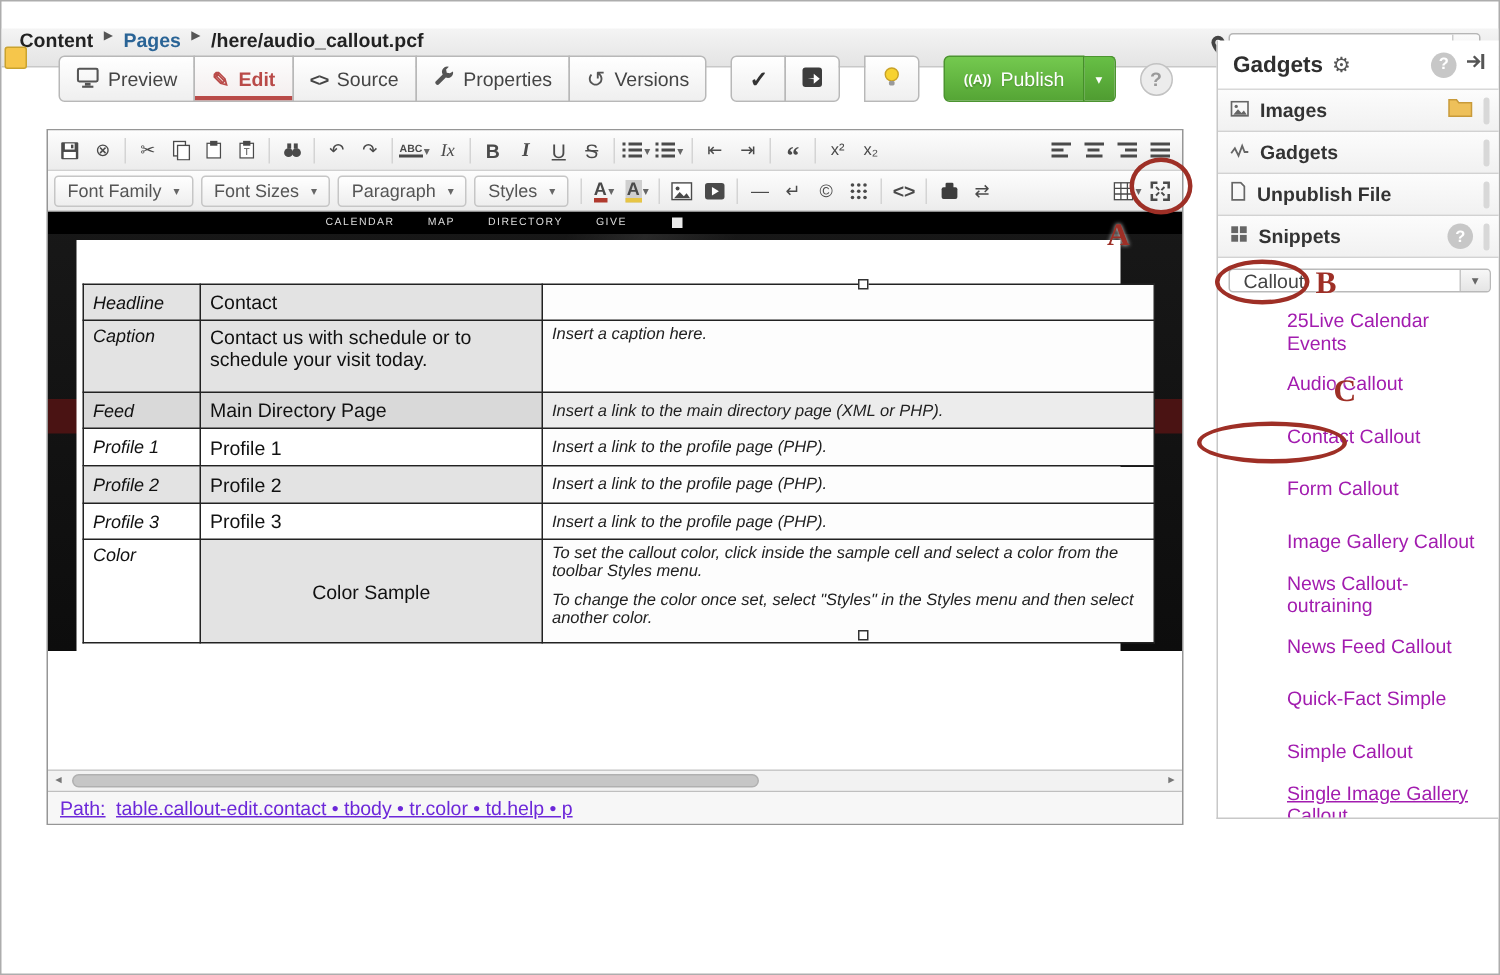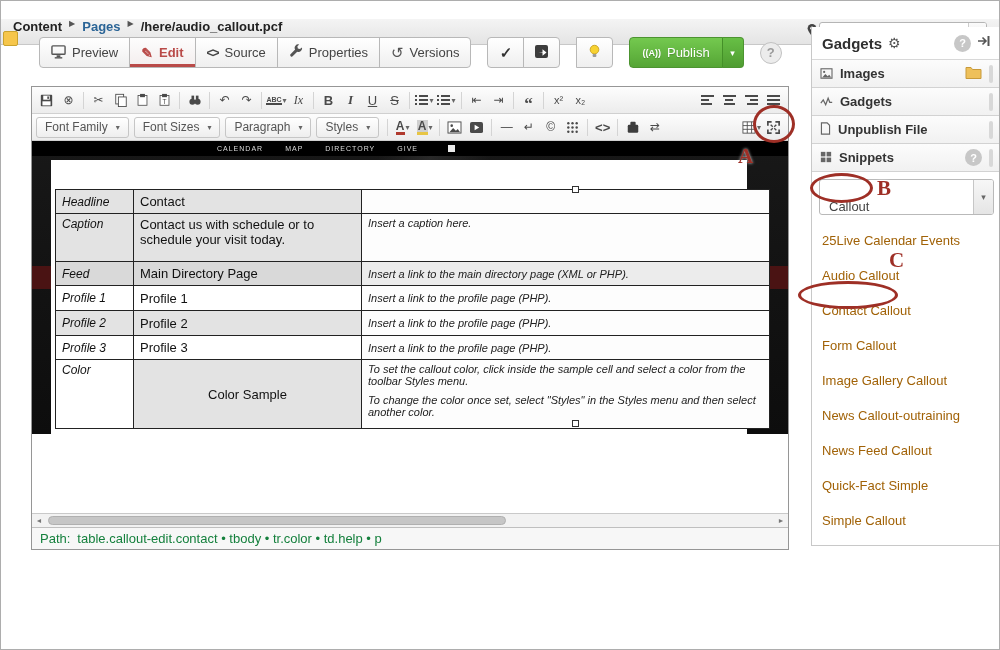--- a/index.html
+++ b/index.html
@@ -78,39 +78,39 @@
   .g2{background:#d9d9d9;}
   .hg{background:#ececec !important;}
   tr.rcap td{vertical-align:top;}
   tr.rcolor td.lab,tr.rcolor td.hlp{vertical-align:top;}
   td.center{text-align:center;}
   td.hlp p{margin-bottom:7px;}
   .handle{position:absolute;width:7px;height:7px;background:#fff;border:1px solid #333;cursor:pointer;}
   .hscroll{flex:0 0 14px;border-top:1px solid #c9c9c9;background:#f2f2f2;position:relative;}
   .hs-btn{position:absolute;top:0;width:14px;height:13px;display:flex;align-items:center;justify-content:center;font-size:7px;color:#777;cursor:pointer;}
   .hs-thumb{position:absolute;left:16px;top:2px;width:458px;height:9px;background:#c6c6c6;border:1px solid #b0b0b0;border-radius:5px;cursor:pointer;}
-  .pathbar{flex:0 0 22px;background:#f7f7f7;border-top:1px solid #bfbfbf;display:flex;align-items:center;padding:0 8px;font-size:13px;color:#15803d;gap:7px;}
+  .pathbar{flex:0 0 22px;background:#f7f7f7;border-top:1px solid #bfbfbf;display:flex;align-items:center;padding:0 8px;font-size:13px;color:#6d28d9;gap:7px;text-decoration:underline;}
 
   
   .sidebar{position:absolute;left:810px;top:26px;width:190px;height:519px;background:#fff;border-left:1px solid #c8c8c8;border-bottom:1px solid #c8c8c8;overflow:hidden;}
   .sb-head{height:33px;display:flex;align-items:center;padding:0 10px;border-bottom:1px solid #d8d8d8;gap:6px;}
   .sb-title{font-size:15px;font-weight:bold;color:#2f2f2f;}
   .sb-gear{font-size:14px;color:#555;cursor:pointer;}
   .sb-head-right{margin-left:auto;display:flex;align-items:center;gap:6px;}
   .qc{width:17px;height:17px;border-radius:50%;background:#c7c7c7;color:#fff;font-size:11px;font-weight:bold;display:flex;align-items:center;justify-content:center;cursor:pointer;}
   .section{height:28px;display:flex;align-items:center;gap:7px;padding:0 8px;border-bottom:1px solid #d2d2d2;background:linear-gradient(#fcfcfc,#f1f1f1);cursor:pointer;}
   .section .lbl{font-size:13px;color:#333;font-weight:bold;}
   .sec-right{margin-left:auto;display:flex;align-items:center;gap:7px;}
   .pill{width:4px;height:18px;background:#d8d8d8;border-radius:2px;}
-  .snip-select{margin:7px 7px 4px;height:36px;border:1px solid #b9b9b9;border-radius:3px;background:#fff;display:flex;align-items:flex-end;overflow:hidden;cursor:pointer;}
+  .snip-select{margin:7px 7px 4px;height:16px;border:1px solid #b9b9b9;border-radius:3px;background:#fff;display:flex;align-items:flex-start;overflow:hidden;cursor:pointer;}
   .snip-select .txt{flex:1;padding-left:9px;font-size:13px;color:#444;}
   .snip-select .car{width:20px;height:100%;border-left:1px solid #c6c6c6;background:linear-gradient(#f7f7f7,#e5e5e5);display:flex;align-items:center;justify-content:center;font-size:9px;color:#666;}
   .links{list-style:none;padding:4px 10px 0;}
   .links li{height:35px;display:flex;align-items:center;}
-  .links a{color:#a16207;font-size:13px;text-decoration:none;cursor:pointer;}
+  .links a{color:#a21caf;font-size:13px;text-decoration:none;cursor:pointer;margin-left:36px;}
   .links a.u{text-decoration:underline;}
 
   
   .ann{position:absolute;border:3px solid #9e2f26;border-radius:50%;pointer-events:none;}
   .ann-letter{position:absolute;font-family:"Liberation Serif",serif;font-weight:bold;font-size:21px;color:#9e2f26;pointer-events:none;text-shadow:0 0 3px rgba(255,255,255,.9);}
   #annA{left:752px;top:104px;width:42px;height:38px;}
   #annALetter{left:737px;top:143px;}
   #annB{left:809px;top:172px;width:63px;height:30px;}
   #annBLetter{left:876px;top:175px;}
   #annC{left:797px;top:280px;width:100px;height:28px;}

